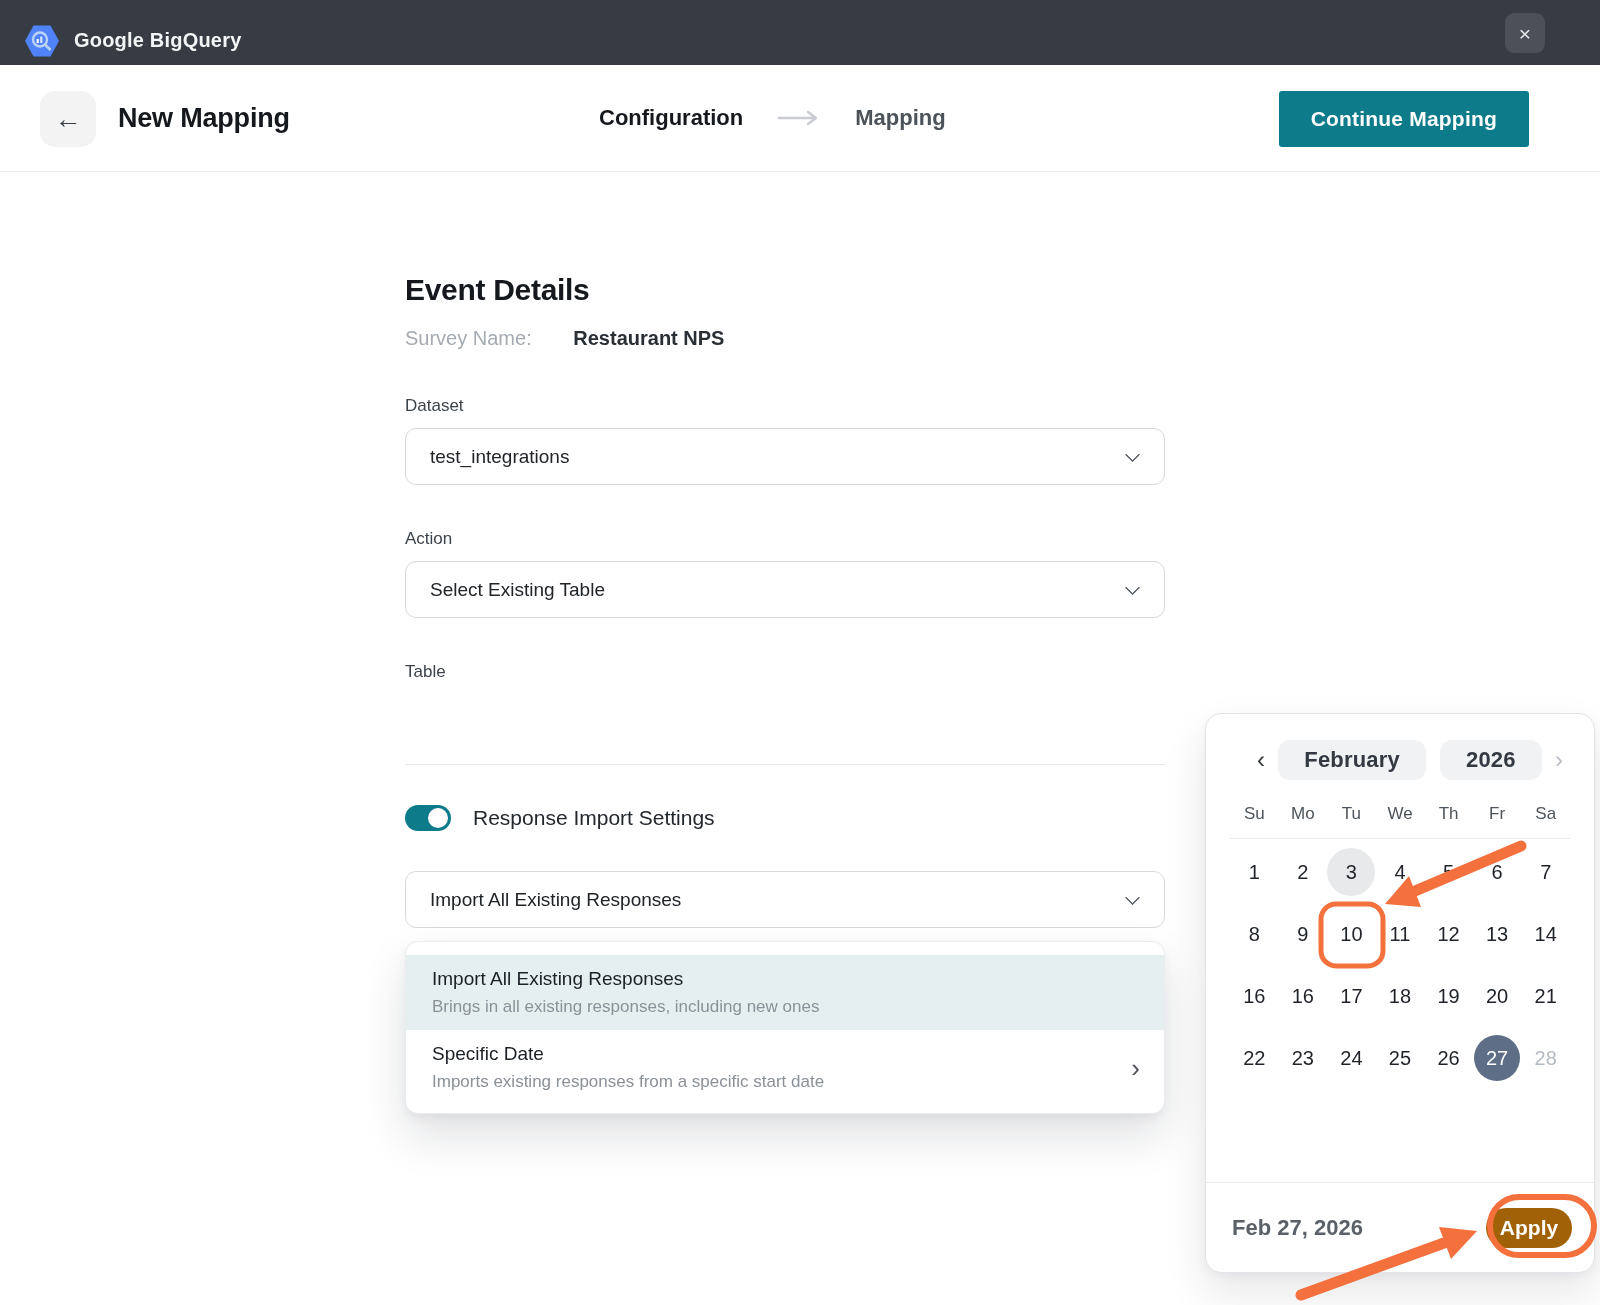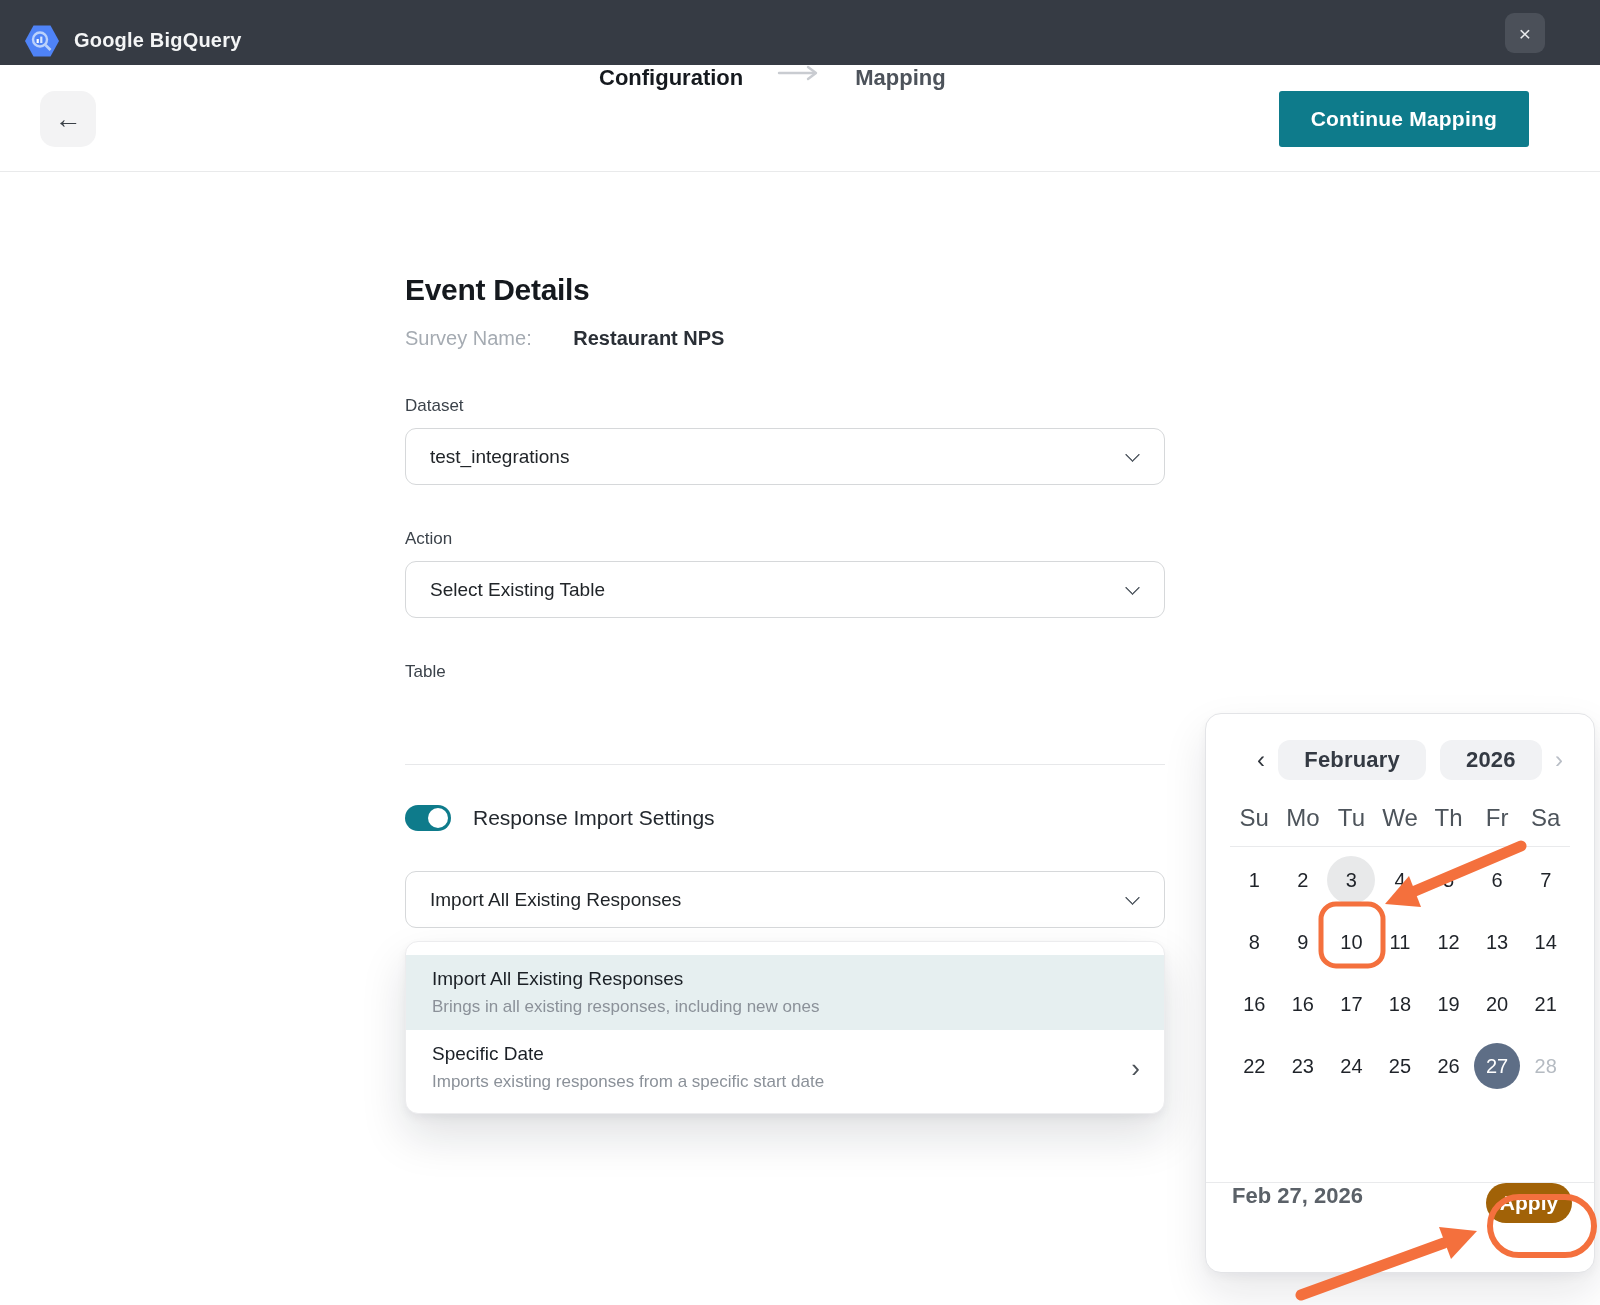--- a/index.html
+++ b/index.html
@@ -34,21 +34,21 @@
     position:absolute; left:40px; top:26px; width:56px; height:56px;
     background:#f3f3f4; border:none; border-radius:15px; cursor:pointer;
     font-size:27px; color:#3a4047; display:flex; align-items:center; justify-content:center;
   }
   .page-title {
     position:absolute; left:118px; top:0; height:100%; display:flex; align-items:center;
     font-size:27px; font-weight:700; color:#15191e; letter-spacing:-.2px;
   }
   .steps {
     position:absolute; left:599px; top:0; height:100%;
-    display:flex; align-items:flex-start; gap:34px;
+    display:flex; align-items:center; gap:34px;
   }
   .step-label { font-size:22px; font-weight:700; color:#15191e; }
   .step-label.inactive { color:#4d535b; }
   .step-arrow-icon { display:block; }
   .continue-btn {
     position:absolute; right:71px; top:26px; height:56px; padding:0 32px;
     background:#0e7b8b; color:#ffffff; border:none; border-radius:3px;
     font-size:21px; font-weight:700; font-family:"Liberation Sans",sans-serif;
     cursor:pointer; letter-spacing:.2px;
   }
@@ -120,42 +120,42 @@
   .cal-nav.prev { color:#30353c; margin-left:14px; }
   .cal-nav.next { color:#b9bec6; margin-right:-6px; }
   .cal-pills { flex:1; display:flex; justify-content:center; gap:14px; }
   .cal-pill {
     background:#f1f2f4; border:none; border-radius:12px; height:40px;
     font-size:22px; font-weight:700; color:#343a43; cursor:pointer;
     padding:0 26px; font-family:"Liberation Sans",sans-serif; letter-spacing:.2px;
   }
   .weekdays {
     margin-top:20px; display:grid; grid-template-columns:repeat(7,1fr);
-    text-align:center; font-size:24px; color:#4d545b;
+    text-align:center; font-size:17px; color:#4d545b;
   }
   .cal-divider { margin-top:14px; height:1px; background:#e9eaec; }
   .days {
     margin-top:2px; display:grid; grid-template-columns:repeat(7,1fr);
     grid-auto-rows:62px;
   }
   .day {
     display:flex; align-items:center; justify-content:center;
     font-size:20px; color:#1f2329; cursor:pointer; position:relative;
   }
   .day .pad {
     width:48px; height:48px; border-radius:50%;
     display:flex; align-items:center; justify-content:center;
   }
   .day.hovered .pad { background:#e8e9ea; }
   .day.selected .pad { background:#5e6e86; color:#ffffff; width:46px; height:46px; }
   .day.muted { color:#b5bbc2; cursor:default; }
   .cal-footer {
     position:absolute; left:0; bottom:0; width:100%; height:90px;
     border-top:1px solid #e9eaec; border-radius:0 0 16px 16px;
-    display:flex; justify-content:space-between; padding:0 24px;
+    display:flex; align-items:center; justify-content:space-between; padding:0 24px;
   }
   .cal-footer-date { font-size:22px; font-weight:600; color:#5b6168; padding-left:2px; }
   .apply-btn {
     width:86px; height:40px; background:#a16207; color:#fff; border:none;
     border-radius:20px; font-size:21px; font-weight:700; cursor:pointer;
     font-family:"Liberation Sans",sans-serif; margin-right:-2px;
   }
 
   
   .annotations {
@@ -175,20 +175,21 @@
     <line x1="21.5" y1="21" x2="26.5" y2="26" stroke="#bcd2fb" stroke-width="2.6"></line>
   </svg>
   <span class="app-title">Google BigQuery</span>
   <button class="close-btn">×</button>
 </div>
 
 <div class="header">
   <button class="back-btn">
       <span>←</span>
     </button>
+  <div class="page-title">New Mapping</div>
   <div class="steps">
     <span class="step-label">Configuration</span>
     <svg class="step-arrow-icon" width="44" height="16" viewBox="0 0 44 16">
       <line x1="2" y1="8" x2="38" y2="8" stroke="#c9ccd1" stroke-width="2.4" stroke-linecap="round"></line>
       <polyline points="31,2 39,8 31,14" fill="none" stroke="#c9ccd1" stroke-width="2.4" stroke-linecap="round" stroke-linejoin="round"></polyline>
     </svg>
     <span class="step-label inactive">Mapping</span>
   </div>
   <button class="continue-btn">Continue Mapping</button>
 </div>

